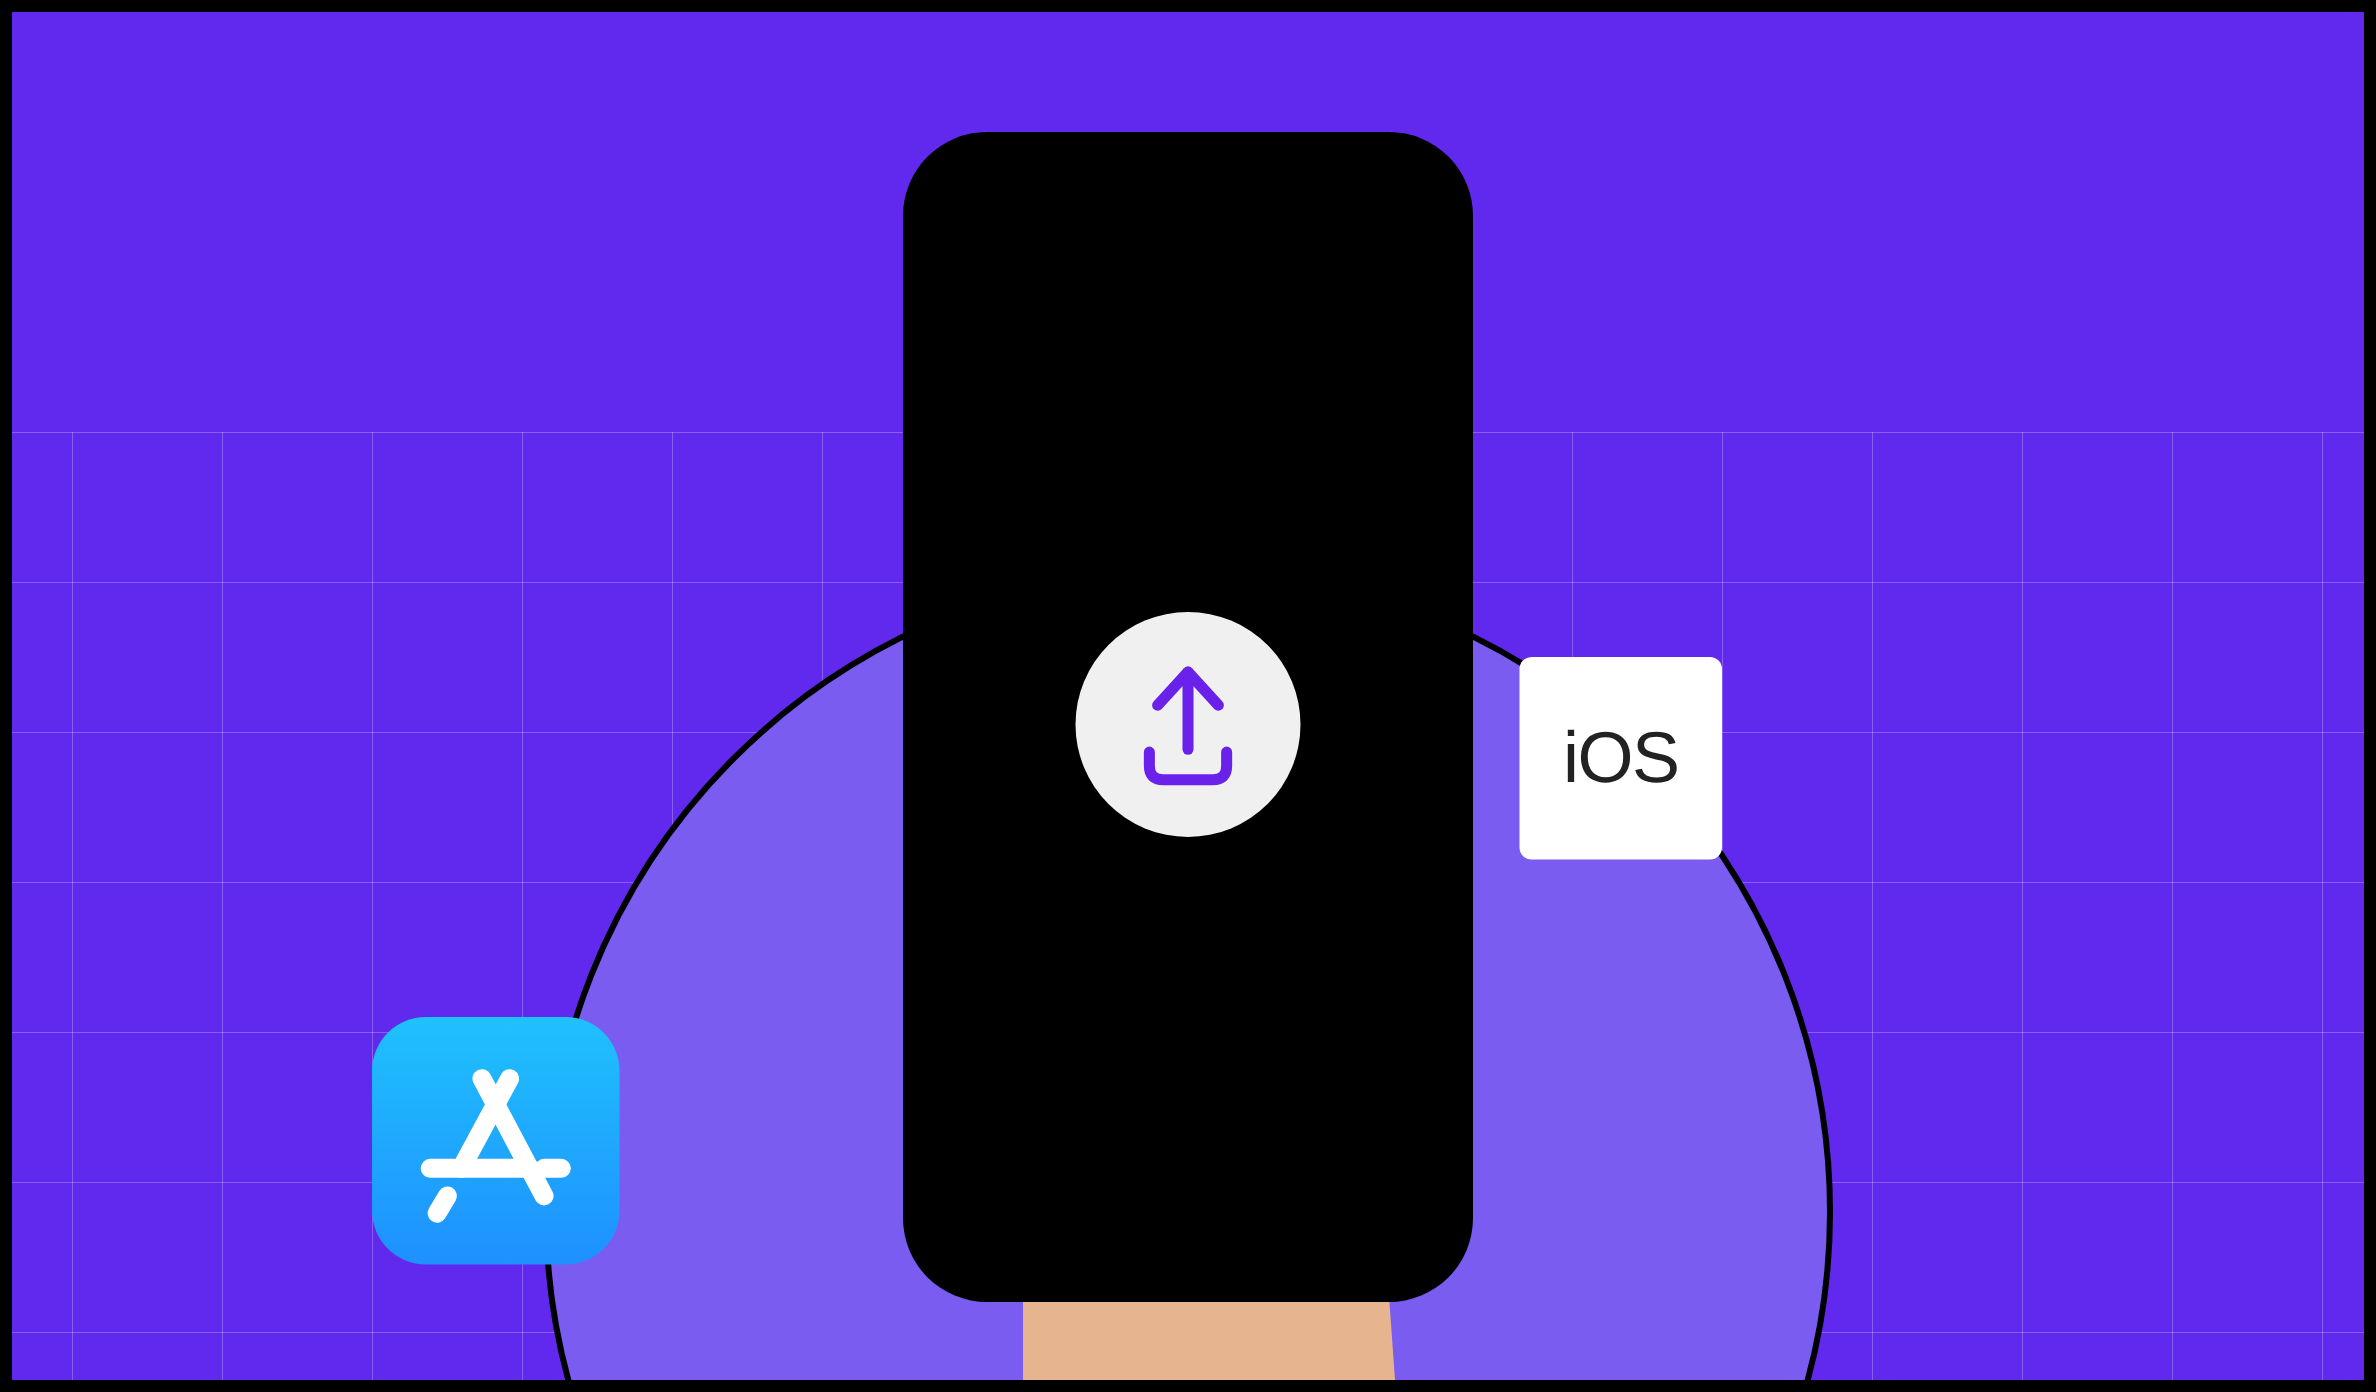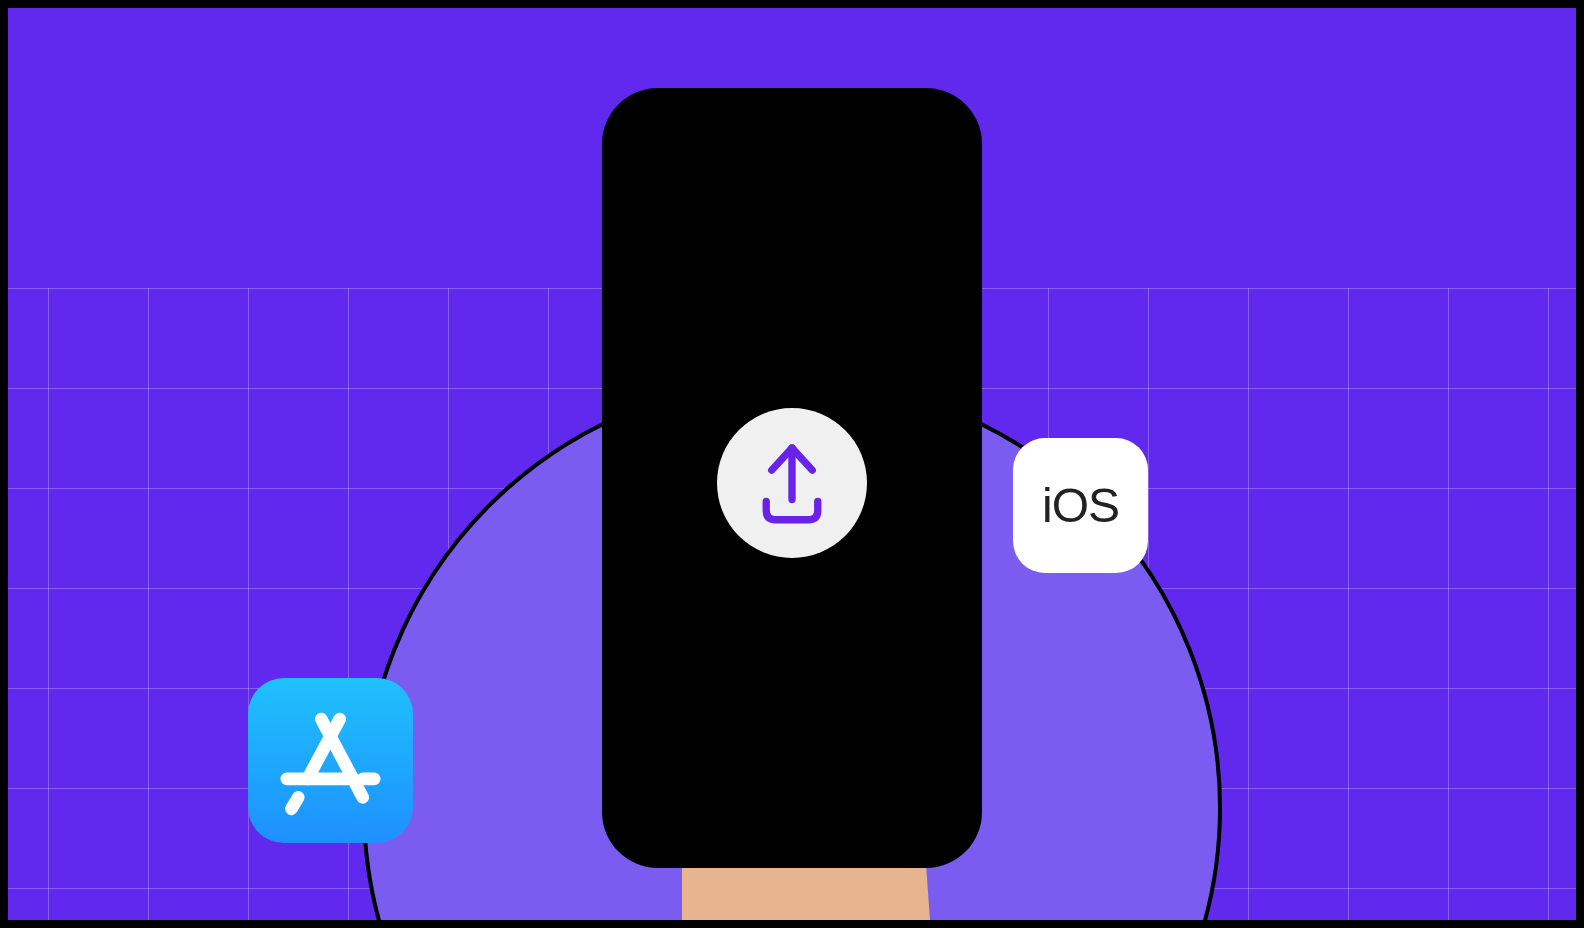--- a/index.html
+++ b/index.html
@@ -59,21 +59,21 @@
     justify-content: center;
   }
   .upload-badge svg { width: 92px; height: 92px; }
   .ios-card {
     position: absolute;
     left: 1005px;
     top: 430px;
     width: 135px;
     height: 135px;
     background: #fff;
-    border-radius: 32px;
+    border-radius: 8px;
     display: flex;
     align-items: center;
     justify-content: center;
     font-family: "Helvetica Neue", Helvetica, Arial, sans-serif;
     font-weight: 200;
     font-size: 48px;
     letter-spacing: -1px;
     color: #222;
   }
   .appstore-card {

